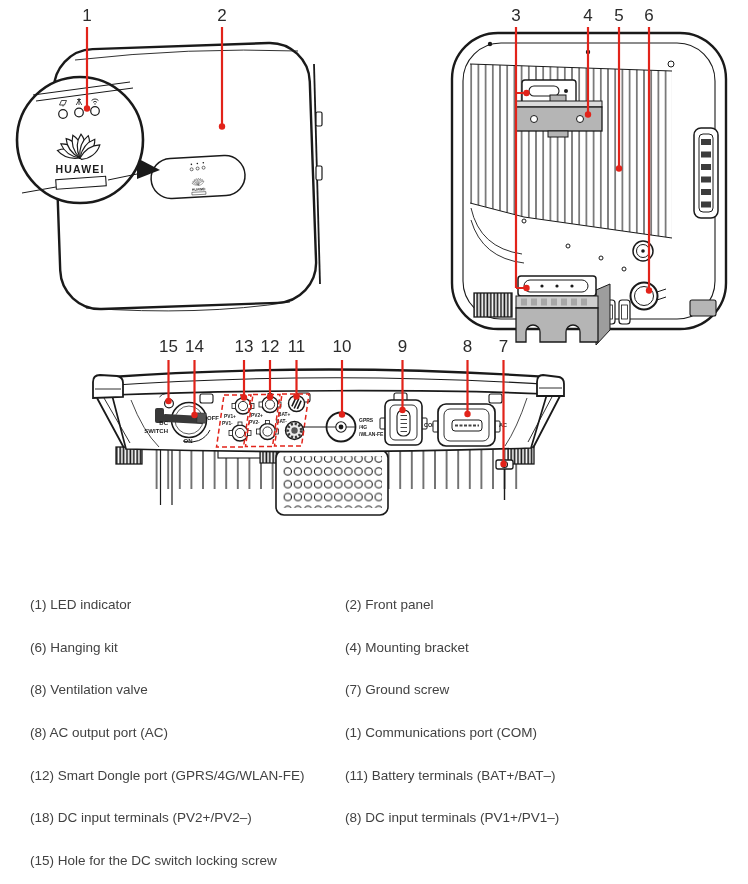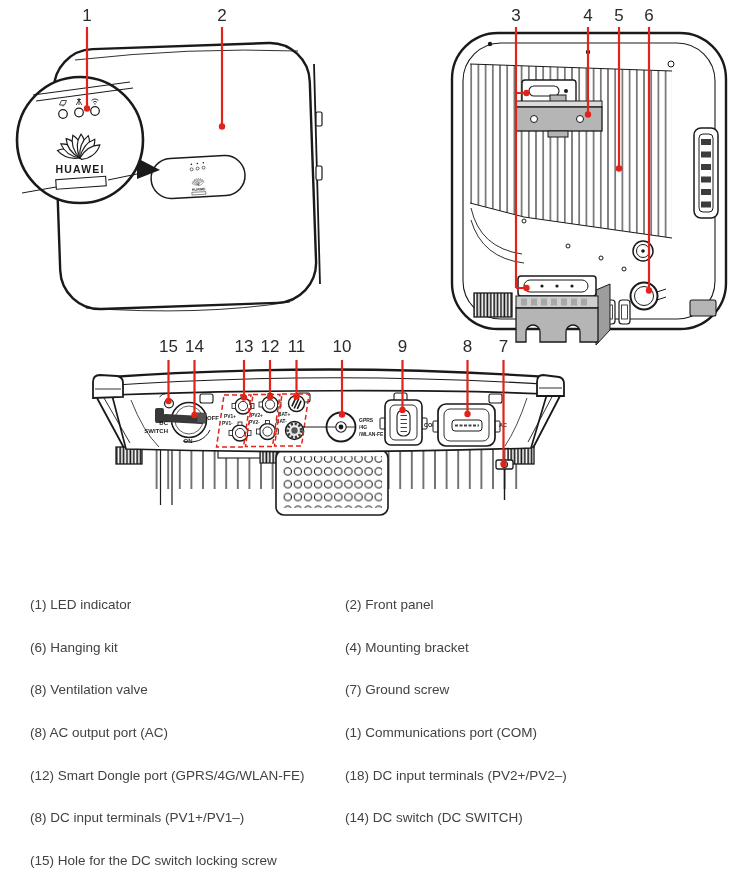--- a/index.html
+++ b/index.html
@@ -408,19 +408,19 @@
 <div class="legend">
   <div class="legend-item">(1) LED indicator</div>
   <div class="legend-item">(2) Front panel</div>
   <div class="legend-item">(6) Hanging kit</div>
   <div class="legend-item">(4) Mounting bracket</div>
   <div class="legend-item">(8) Ventilation valve</div>
   <div class="legend-item">(7) Ground screw</div>
   <div class="legend-item">(8) AC output port (AC)</div>
   <div class="legend-item">(1) Communications port (COM)</div>
   <div class="legend-item">(12) Smart Dongle port (GPRS/4G/WLAN-FE)</div>
+  <div class="legend-item">(11) Battery terminals (BAT+/BAT–)</div>
   <div class="legend-item">(18) DC input terminals (PV2+/PV2–)</div>
   <div class="legend-item">(8) DC input terminals (PV1+/PV1–)</div>
-  <div class="legend-item">(14) DC switch (DC SWITCH)</div>
   <div class="legend-item">(15) Hole for the DC switch locking screw</div>
 </div>
 
 </div>
 
 </body></html>

